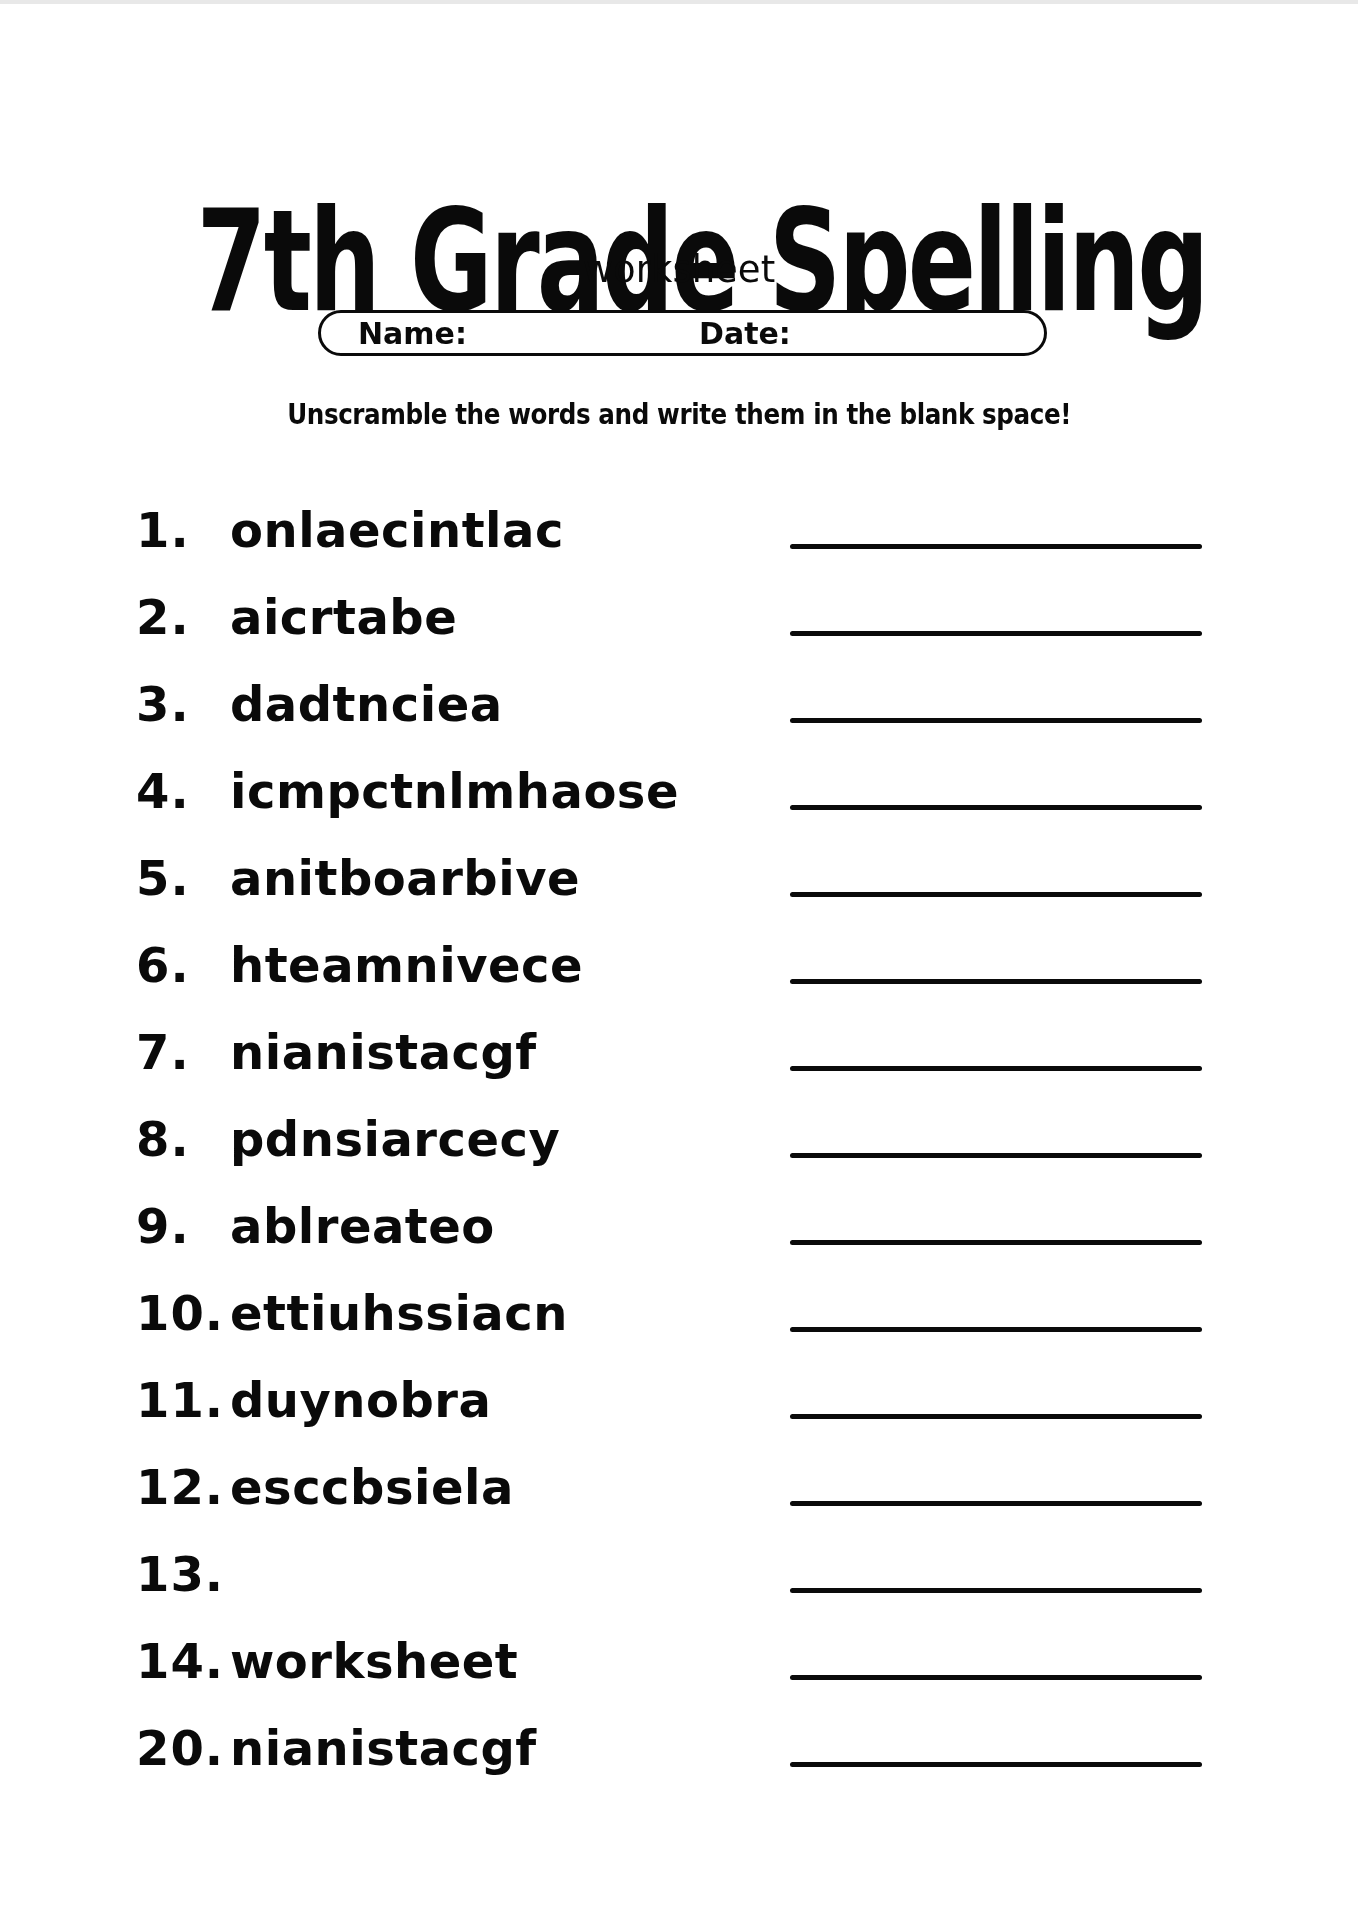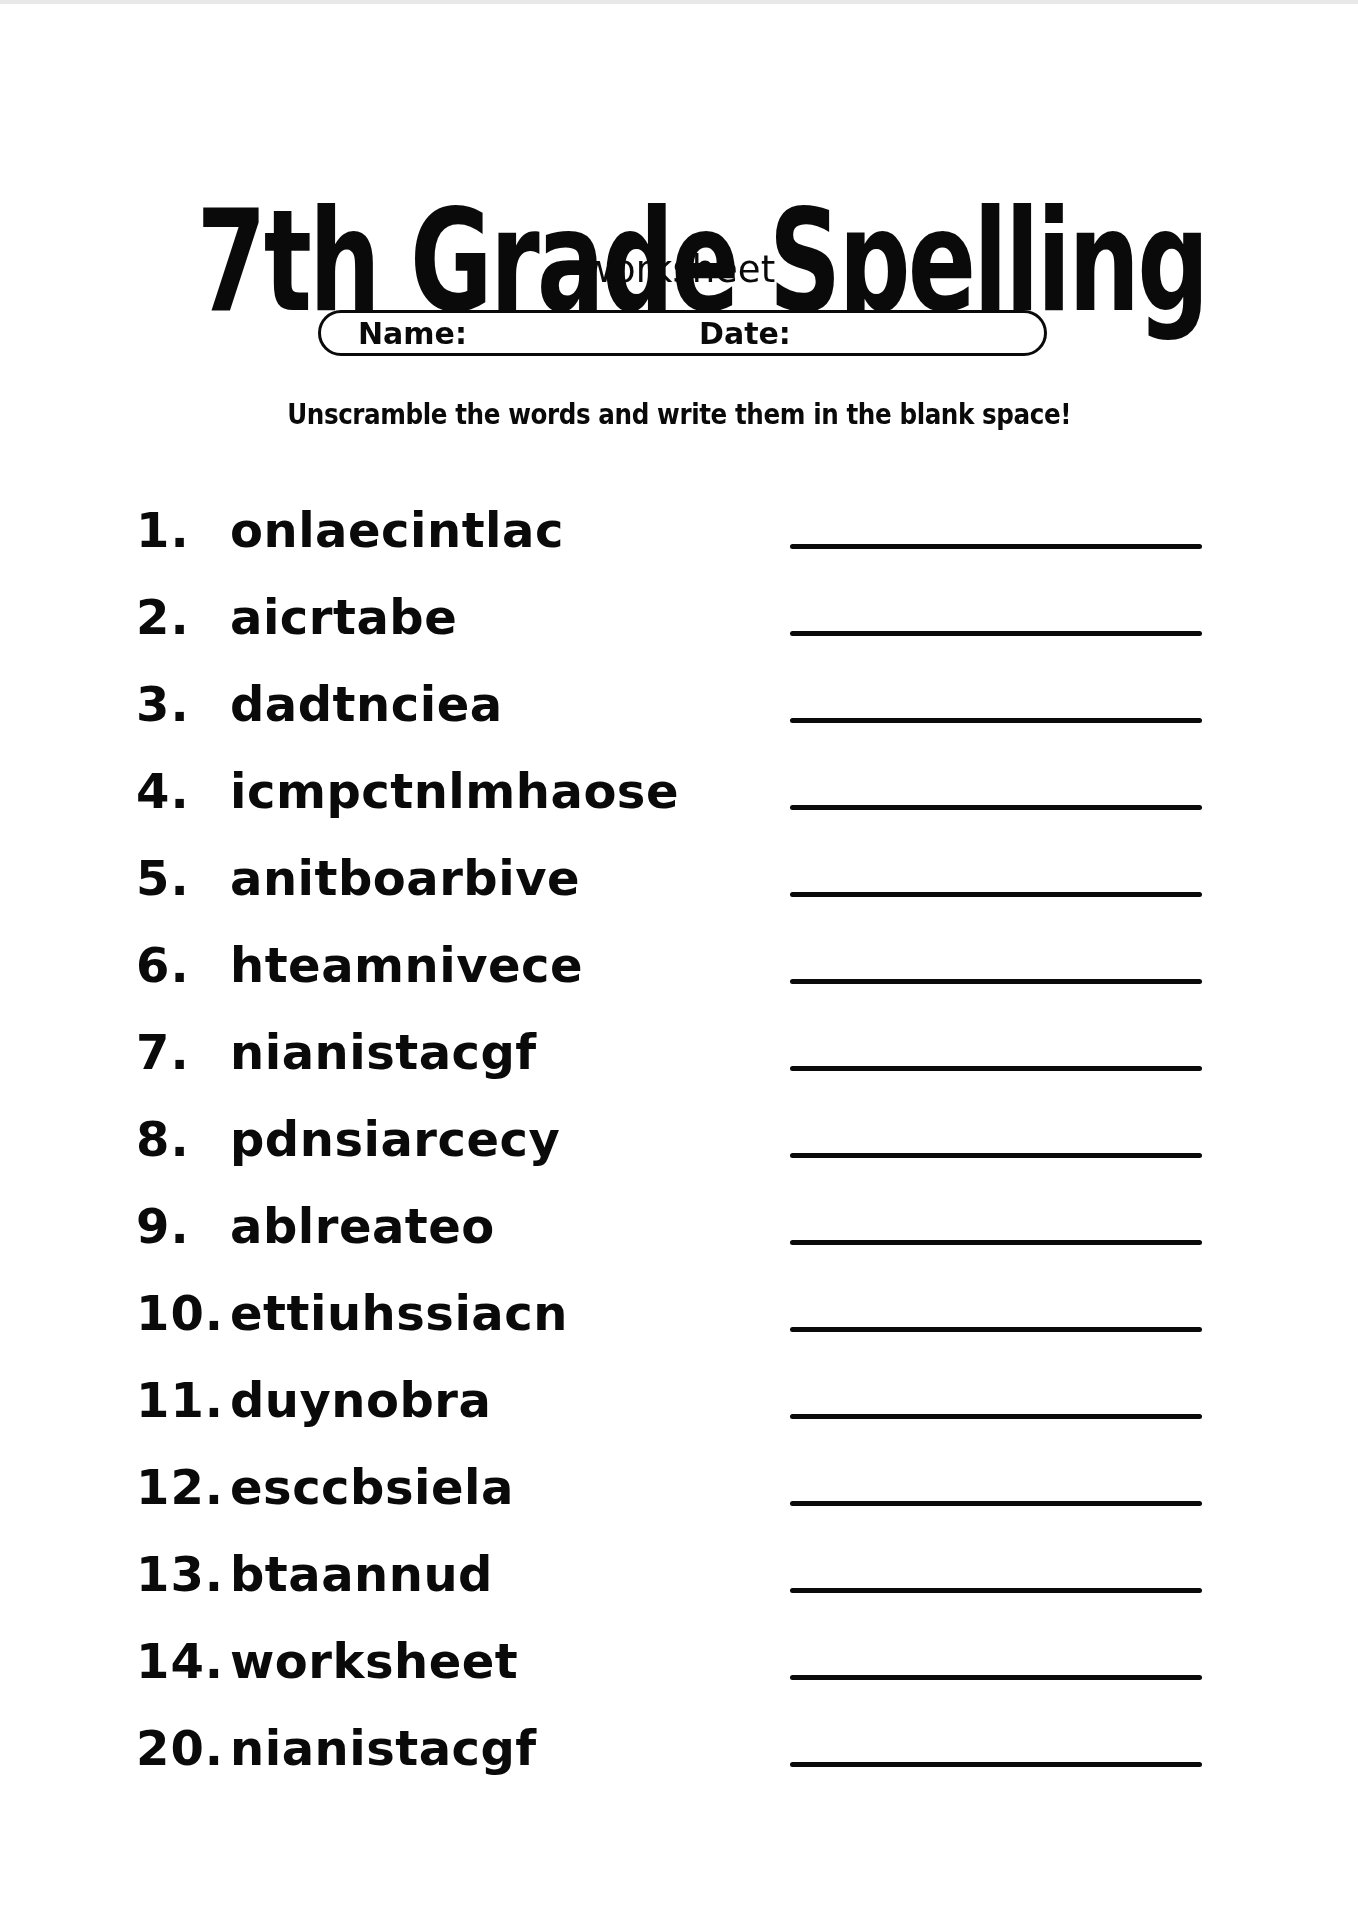--- a/index.html
+++ b/index.html
@@ -170,21 +170,20 @@
         <span class="word">duynobra</span>
         <span class="blank"></span>
       </li>
       <li class="row">
         <span class="num">12.</span>
         <span class="word">esccbsiela</span>
         <span class="blank"></span>
       </li>
       <li class="row">
         <span class="num">13.</span>
-        <span class="word">btaannud</span>
         <span class="blank"></span>
       </li>
       <li class="row">
         <span class="num">14.</span>
         <span class="word">worksheet</span>
         <span class="blank"></span>
       </li>
       <li class="row">
         <span class="num">20.</span>
         <span class="word">nianistacgf</span>

